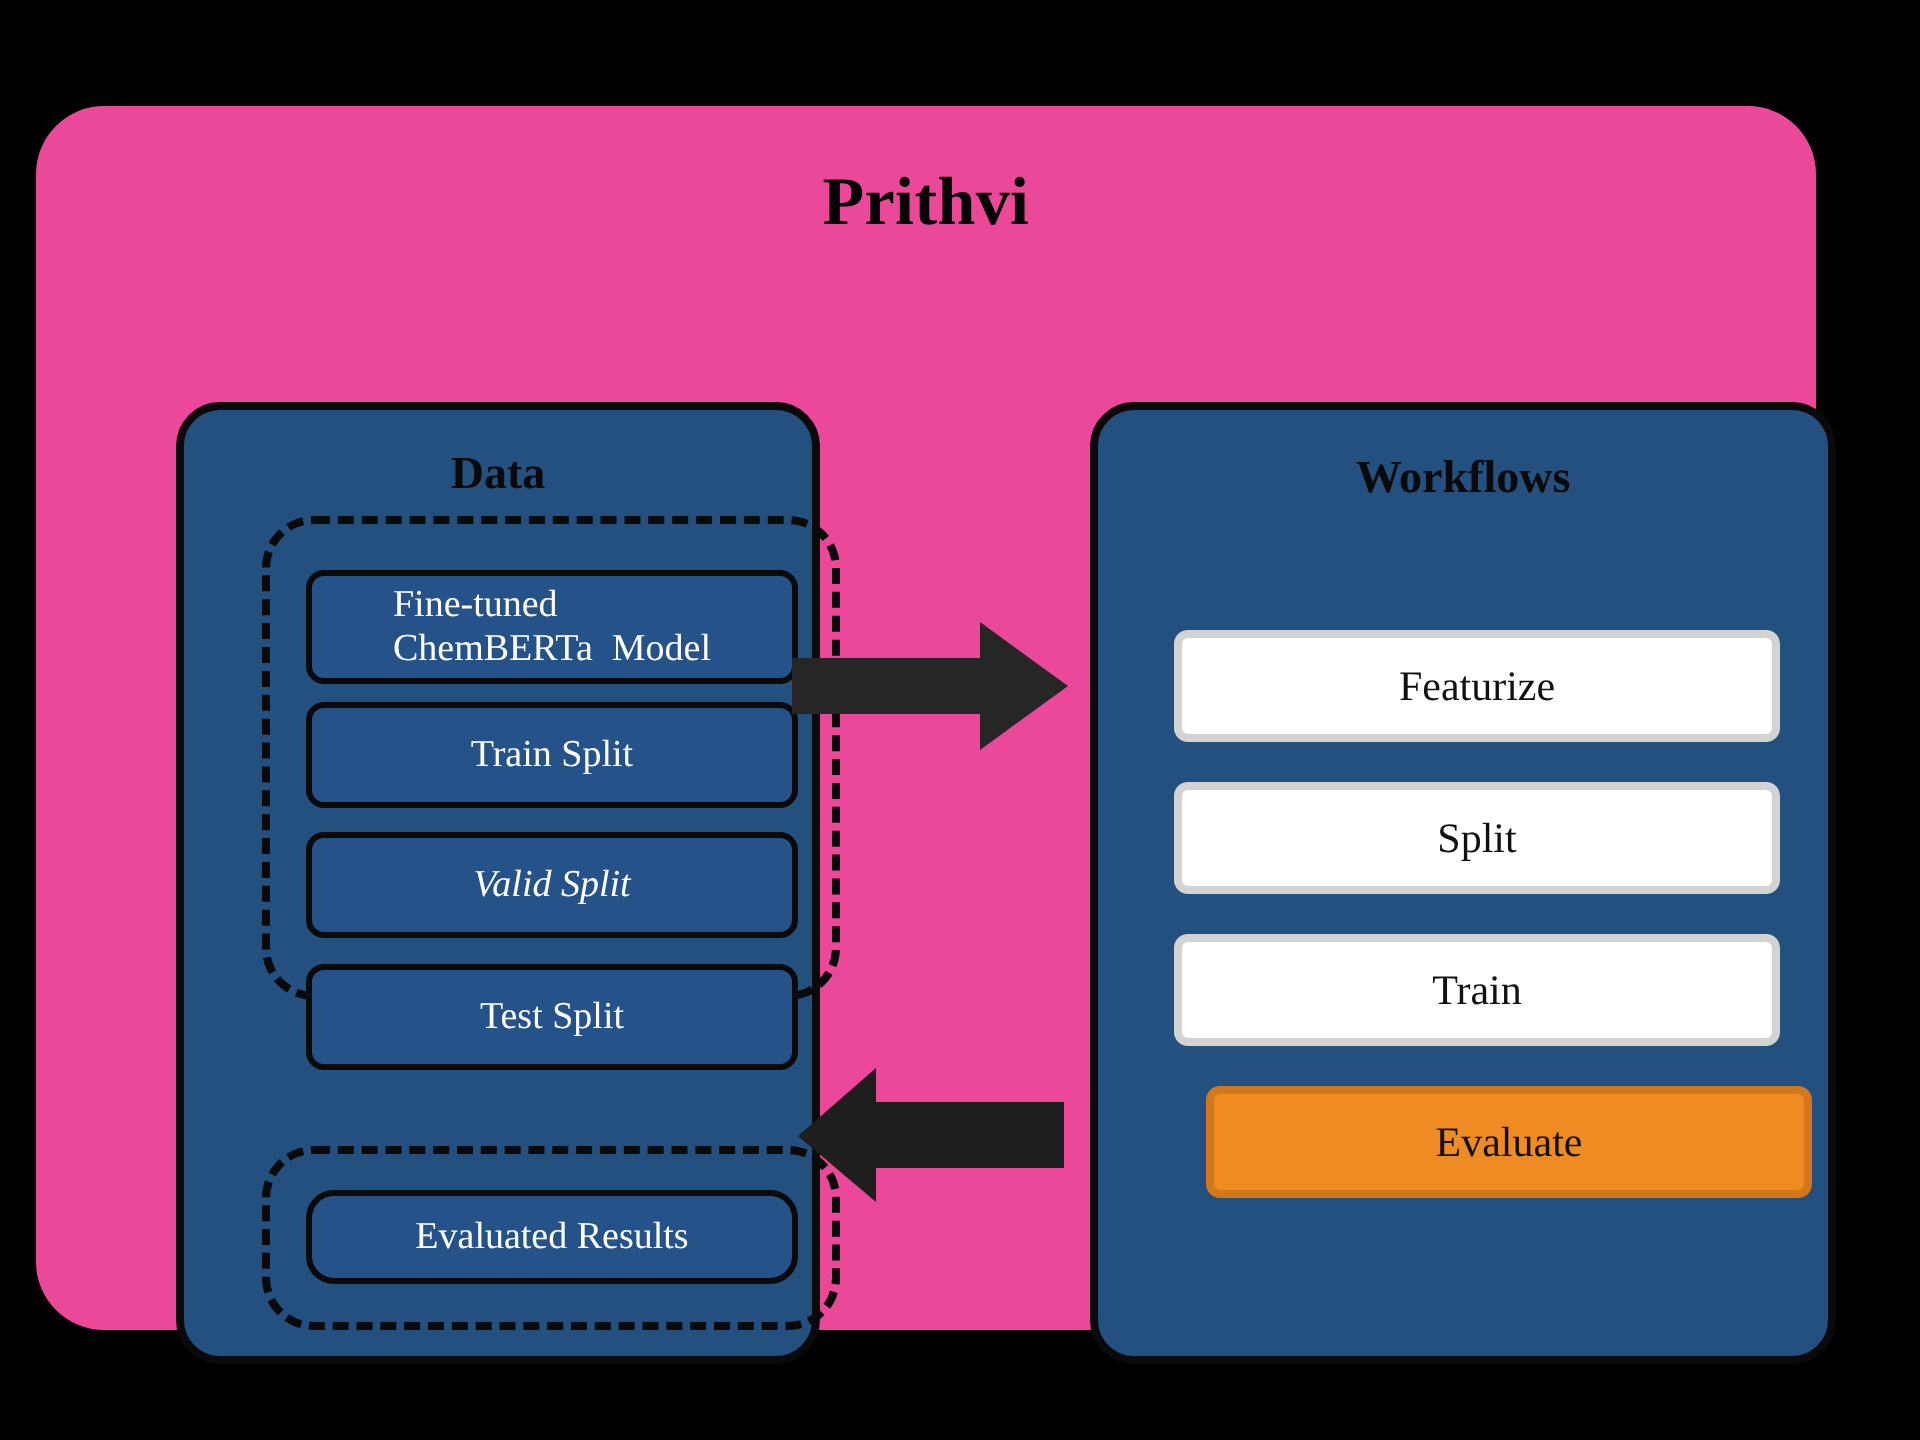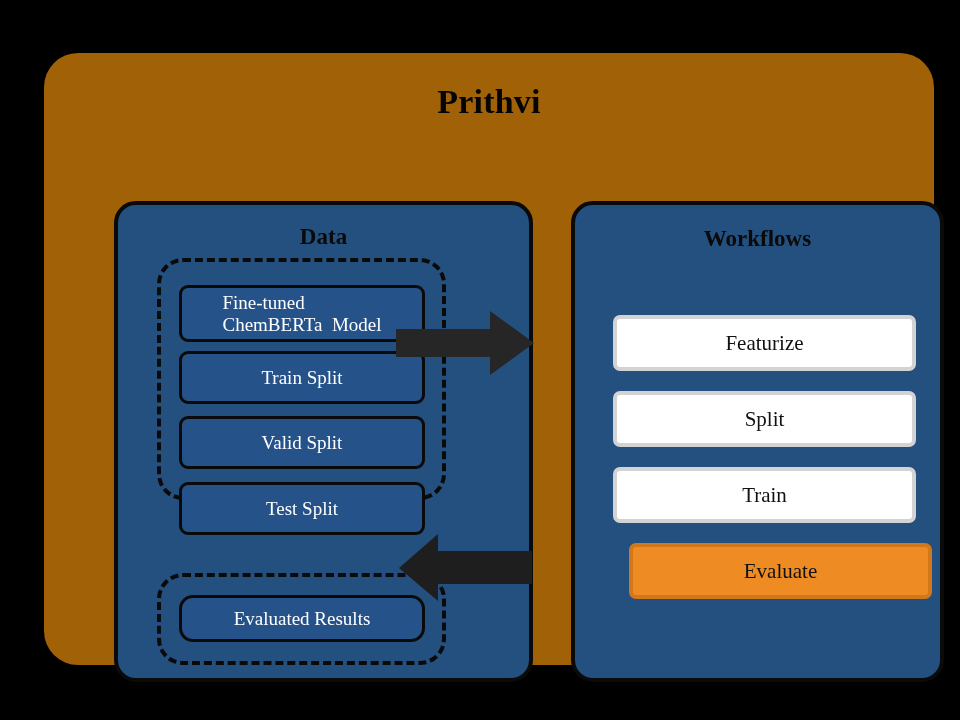--- a/index.html
+++ b/index.html
@@ -19,25 +19,25 @@
   #canvas {
     position: relative;
     width: 960px;
     height: 720px;
     background: #000000;
   }
 
   
   #outer-container {
     position: absolute;
-    left: 44px;
+    left: 18px;
     top: 53px;
     width: 890px;
     height: 612px;
-    background: #a16207;
+    background: #ec4899;
     border-radius: 34px;
   }
 
   #app-title {
     position: absolute;
     left: 0;
     top: 32px;
     width: 890px;
     text-align: center;
     font-size: 34px;
@@ -52,21 +52,21 @@
     position: absolute;
     background: #24507F;
     border: 4px solid #0a0a0a;
     border-radius: 22px;
     box-sizing: border-box;
   }
 
   #data-panel {
     left: 70px;
     top: 148px;
-    width: 419px;
+    width: 322px;
     height: 481px;
     padding-left: 27px;
   }
 
   #workflows-panel {
     left: 527px;
     top: 148px;
     width: 373px;
     height: 481px;
   }
@@ -171,21 +171,21 @@
 
       <div class="panel-title">Data</div>
 
       <div id="dataset-group" class="dashed-group"></div>
 
       <div class="data-box" style="left:61px; top:80px; width:246px; height:57px;">Fine-tuned
 ChemBERTa  Model</div>
 
       <div class="data-box" style="left:61px; top:146px; width:246px; height:53px;">Train Split</div>
 
-      <div class="data-box" style="left:61px; top:211px; width:246px; height:53px;">Valid Split</div>
+      <div class="data-box" style="left:61px; top:211px; width:246px; height:53px;font-style:italic;">Valid Split</div>
 
       <div class="data-box" style="left:61px; top:277px; width:246px; height:53px;">Test Split</div>
 
       <div id="results-group" class="dashed-group"></div>
 
       <div class="data-box" style="left:61px; top:390px; width:246px; height:47px;border-radius:14px;">Evaluated Results</div>
 
     </div>
 
     <div id="workflows-panel" class="panel">

